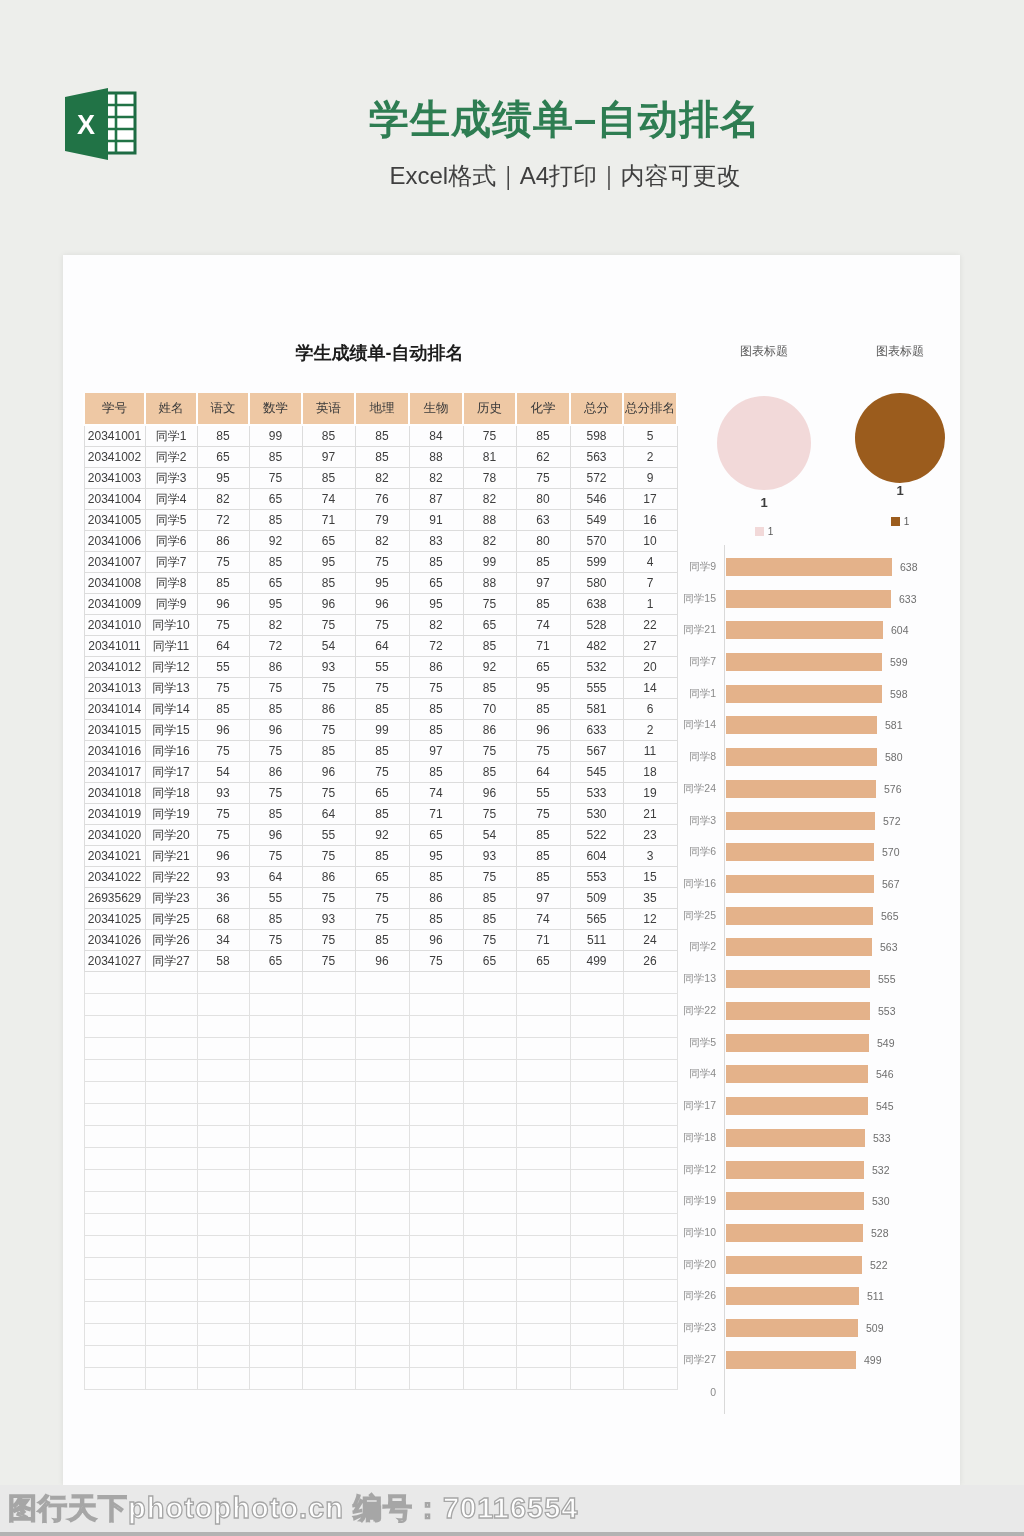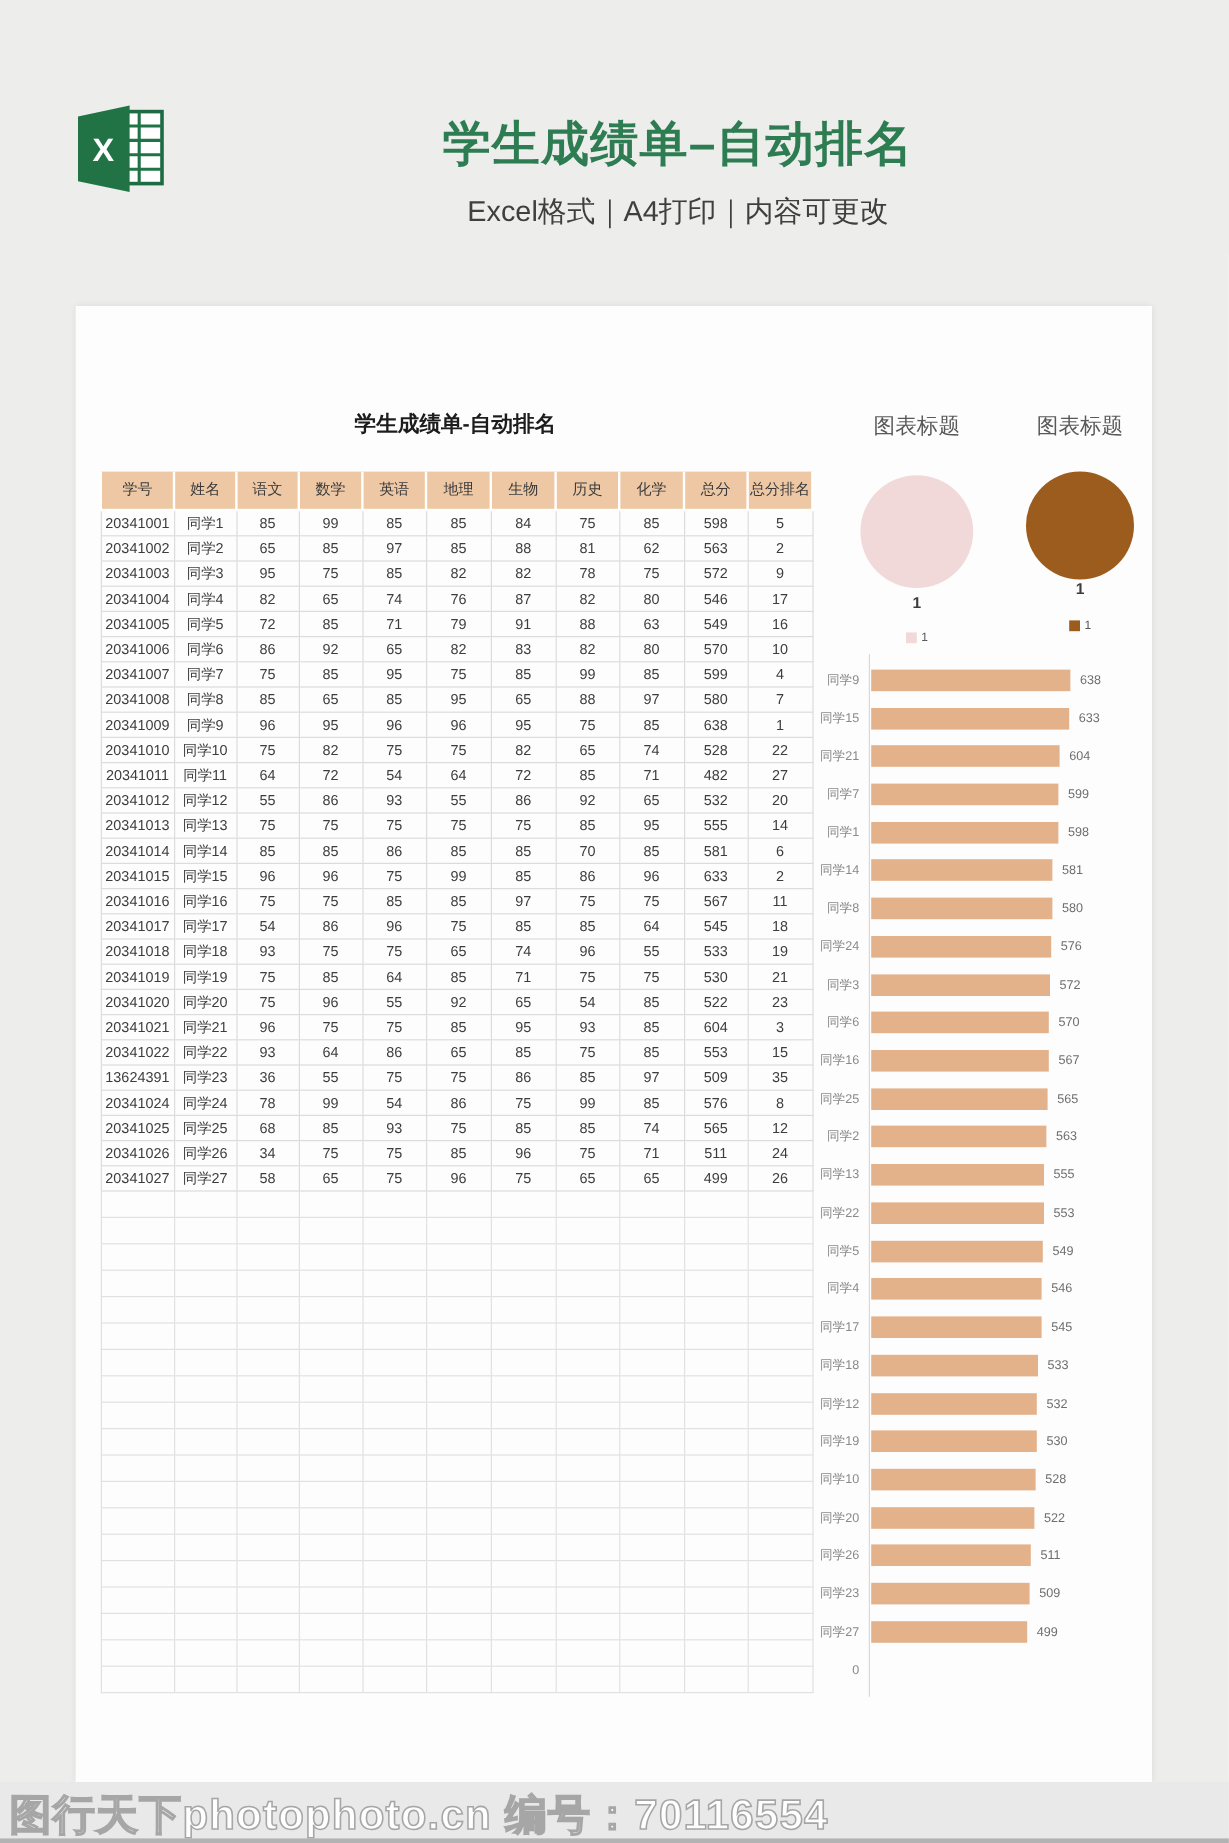--- a/index.html
+++ b/index.html
@@ -22,39 +22,39 @@
 
   
   .tbl-wrap{position:absolute;left:20px;top:138px;}
   table{border-collapse:collapse;table-layout:fixed;width:593px;font-size:12px;color:#3d3d3d;}
   th{background:#eec8a4;height:31px;font-weight:500;font-size:12.5px;color:#3a3a3a;
      border:2px solid #ffffff;border-top:none;padding:0;}
   td{border:1px solid #dcdcdc;height:20px;text-align:center;padding:0;font-size:12px;}
   tr.empty td{height:21px;border-color:#e1e1e1;}
 
   
-  .pie-title{position:absolute;width:126px;text-align:center;font-size:18px;color:#595959;}
+  .pie-title{position:absolute;width:126px;text-align:center;font-size:12px;color:#595959;}
   .pie-circle{position:absolute;border-radius:50%;}
   .pie-datalabel{position:absolute;width:126px;text-align:center;font-size:13px;font-weight:700;color:#3c3c3c;}
   .pie-legend{position:absolute;width:126px;display:flex;justify-content:center;align-items:center;gap:4px;}
   .legend-swatch{width:9px;height:9px;display:inline-block;}
   .legend-label{font-size:10px;color:#595959;}
 
   
   .bar-chart{position:absolute;left:607px;top:296px;width:282px;}
   .bar-axis{position:absolute;left:54px;top:-6px;width:1px;height:869px;background:#d9d9d9;}
   .bar-row{display:flex;align-items:center;height:31.73px;position:relative;}
   .bar-label{width:46px;padding-right:8px;text-align:right;font-size:10.5px;color:#8a8a8a;flex:0 0 auto;}
   .bar-area{position:relative;flex:1;height:18px;margin-left:2px;}
   .bar{height:18px;}
   .bar-value{position:absolute;top:50%;transform:translateY(-50%);font-size:10.5px;color:#6e6e6e;white-space:nowrap;}
 
   
   .footer{position:absolute;left:0;top:1485px;width:1024px;height:51px;background:#e9e9e9;}
-  .watermark{position:absolute;left:8px;top:4px;font-size:35px;font-weight:700;color:#fefefe;
+  .watermark{position:absolute;left:8px;top:4px;font-size:29px;font-weight:700;color:#fefefe;
     -webkit-text-stroke:1.3px #a6a6a6;letter-spacing:1px;white-space:nowrap;}
   .footer-strip{position:absolute;left:0;bottom:0;width:100%;height:4px;background:#b3b3b3;}
 </style>
 </head>
 <body>
 
 <div id="page">
 
   <svg class="logo" viewBox="0 0 80 80">
     <rect x="38" y="9" width="37" height="60" fill="#ffffff" stroke="#1d6b43" stroke-width="3"></rect>
@@ -386,44 +386,31 @@
               <td>64</td>
               <td>86</td>
               <td>65</td>
               <td>85</td>
               <td>75</td>
               <td>85</td>
               <td>553</td>
               <td>15</td>
             </tr>
             <tr>
-              <td>13624391</td>
+              <td>26935629</td>
               <td>同学23</td>
               <td>36</td>
               <td>55</td>
               <td>75</td>
               <td>75</td>
               <td>86</td>
               <td>85</td>
               <td>97</td>
               <td>509</td>
               <td>35</td>
-            </tr>
-            <tr>
-              <td>20341024</td>
-              <td>同学24</td>
-              <td>78</td>
-              <td>99</td>
-              <td>54</td>
-              <td>86</td>
-              <td>75</td>
-              <td>99</td>
-              <td>85</td>
-              <td>576</td>
-              <td>8</td>
             </tr>
             <tr>
               <td>20341025</td>
               <td>同学25</td>
               <td>68</td>
               <td>85</td>
               <td>93</td>
               <td>75</td>
               <td>85</td>
               <td>85</td>

